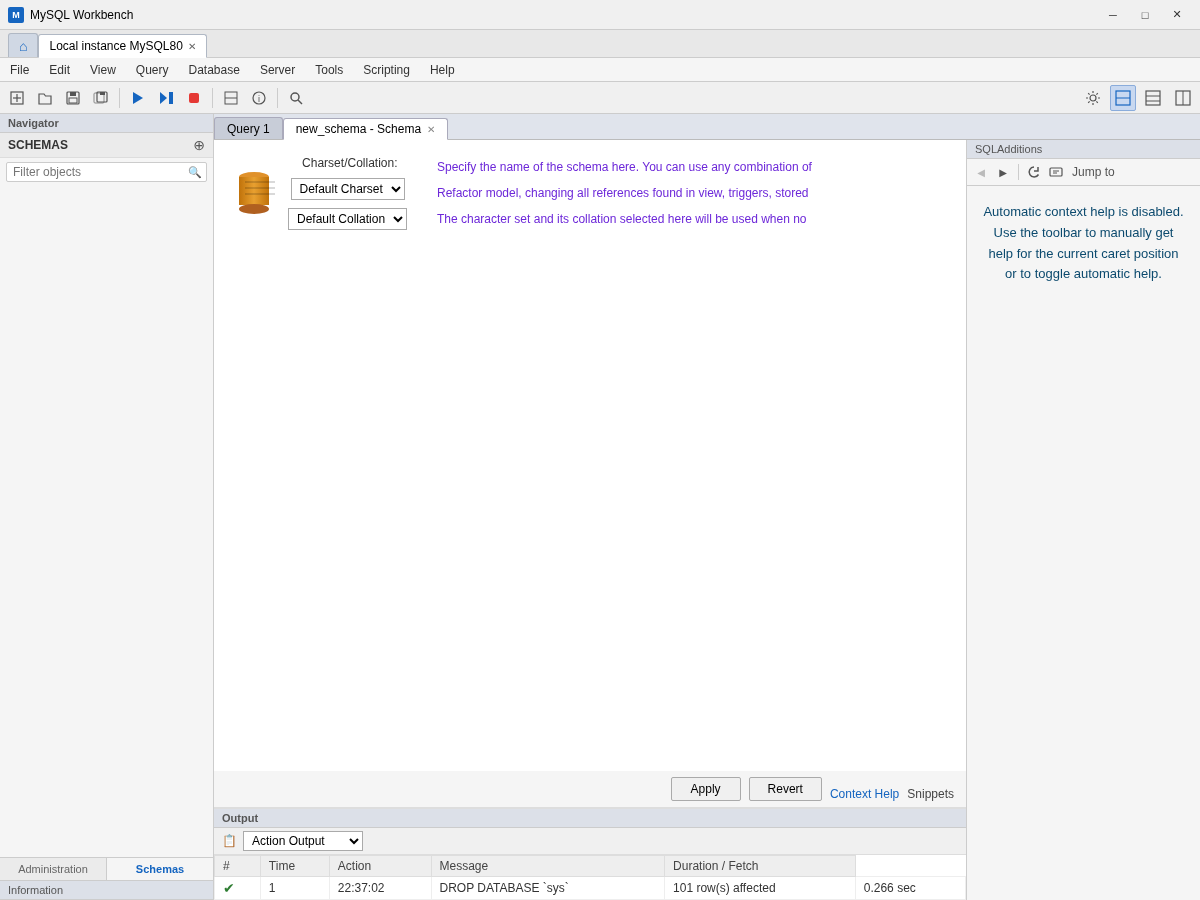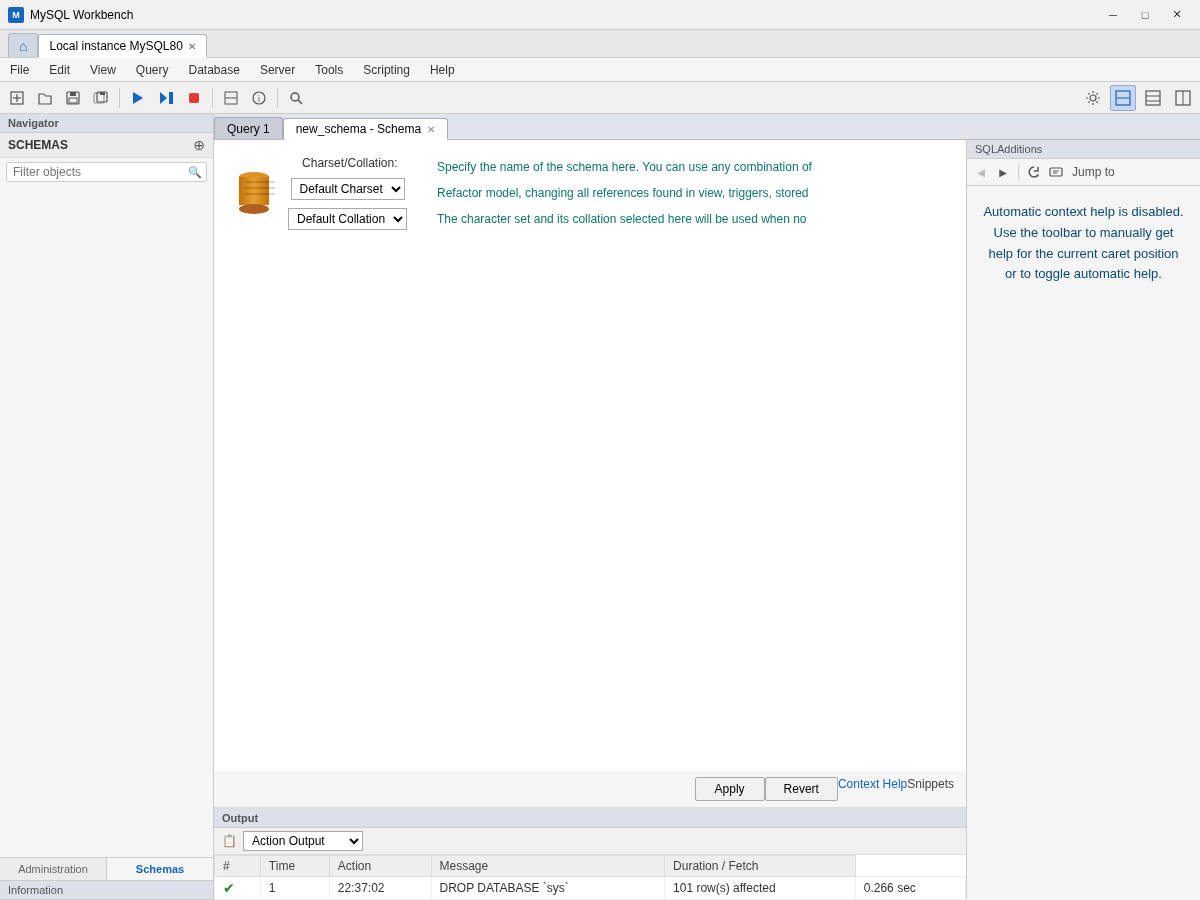--- a/index.html
+++ b/index.html
@@ -322,21 +322,21 @@
       border: 1px solid #aaa;
       padding: 2px 4px;
       font-size: 12px;
       background: white;
       cursor: pointer;
       min-width: 110px;
     }
 
     
     .help-text {
-      color: #0f766e;
+      color: #6d28d9;
       font-size: 12px;
       line-height: 1.5;
       max-width: 380px;
     }
 
     
     .sql-additions {
       width: 234px;
       background: #f5f5f5;
       border-left: 1px solid #ccc;
@@ -393,22 +393,23 @@
       cursor: pointer;
       color: #444;
       border-right: 1px solid #ccc;
       background: #d0d4dc;
     }
     .bottom-tab.active { background: #f5f5f5; color: #1565c0; font-weight: bold; }
 
     
     .action-row {
       display: flex;
-      align-items: flex-start;
+      align-items: flex-end;
       padding: 6px 12px;
+      gap: 8px;
       background: #f5f5f5;
       border-bottom: 1px solid #ddd;
     }
     .action-spacer { flex: 1; }
     .action-btn {
       background: #f0f0f0;
       border: 1px solid #aaa;
       padding: 4px 18px;
       font-size: 12px;
       cursor: pointer;

